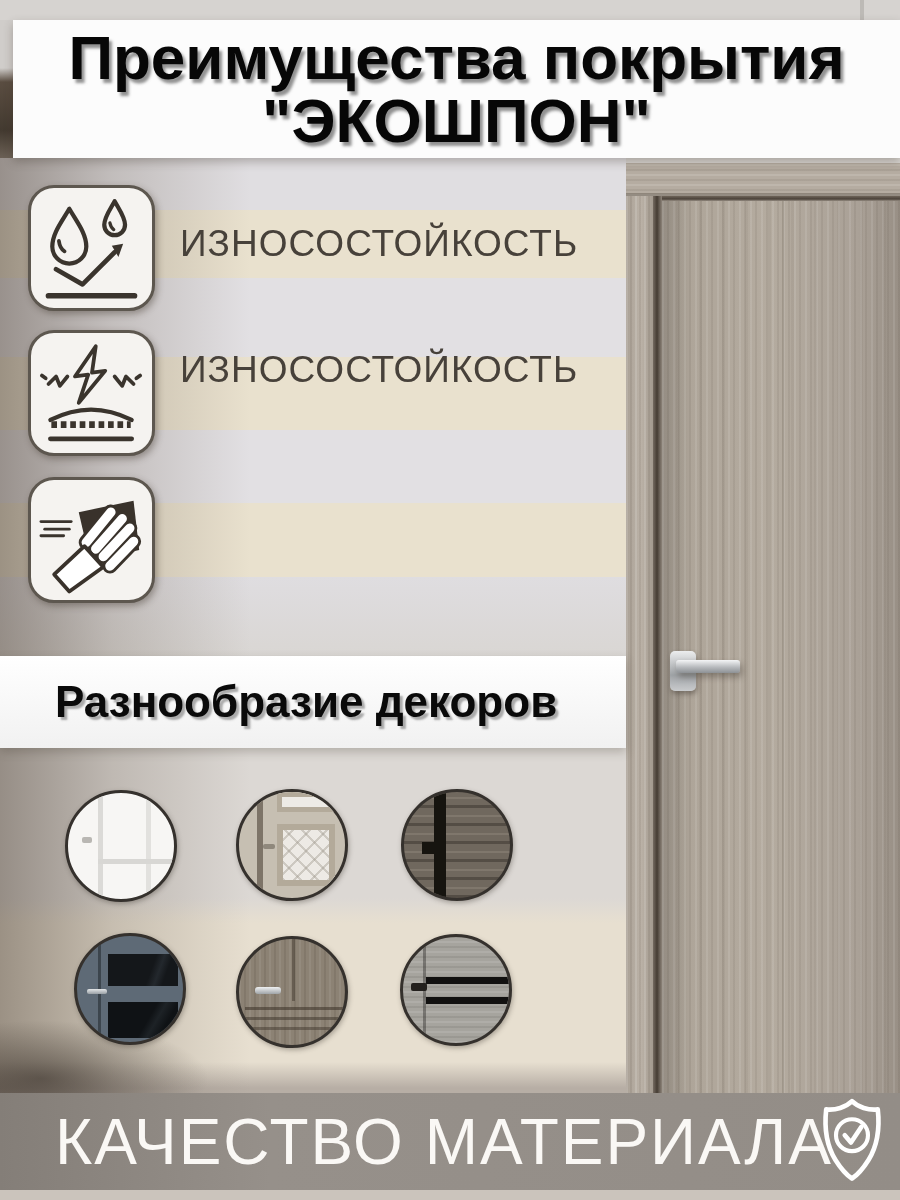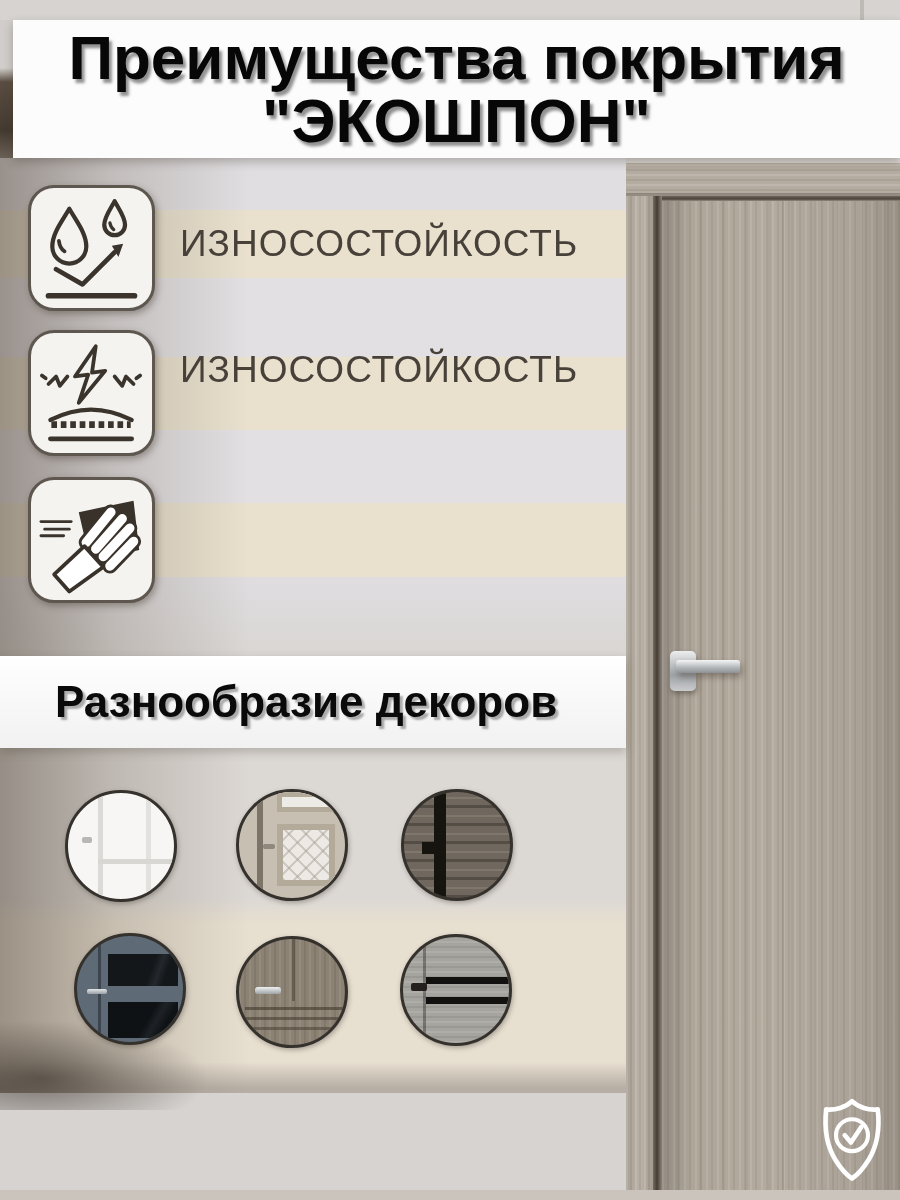--- a/index.html
+++ b/index.html
@@ -207,20 +207,23 @@
     <div class="dc-el" style="left:16px;top:48px;width:26px;height:7px;background:linear-gradient(180deg,#eff0f1,#9fa4a8);border-radius:3px"></div>
   </div>
   <div class="abs decor-circle" style="left:400px;top:934px;background:
       repeating-linear-gradient(0deg,rgba(255,255,255,.10) 0 2px,rgba(0,0,0,0) 2px 5px,rgba(70,68,62,.12) 5px 7px,rgba(0,0,0,0) 7px 10px),#a6a49e">
     <div class="dc-el" style="left:20px;top:0;width:3px;height:112px;background:rgba(40,38,34,.4)"></div>
     <div class="dc-el" style="left:23px;top:40px;width:89px;height:7px;background:#121110"></div>
     <div class="dc-el" style="left:23px;top:60px;width:89px;height:7px;background:#121110"></div>
     <div class="dc-el" style="left:8px;top:46px;width:16px;height:8px;background:#23201d;border-radius:2px"></div>
   </div>
 
+  <div class="abs footer-band">
+    <div class="footer-label">КАЧЕСТВО МАТЕРИАЛА</div>
+  </div>
   <div class="abs shield-wrap">
     <svg viewBox="0 0 62 84" fill="none" stroke="#ffffff" stroke-linecap="round" stroke-linejoin="round">
       <path d="M31 4 C37 10 47 13 56 12 C58 30 55 48 47 61 C42 69 37 75 31 79 C25 75 20 69 15 61 C7 48 4 30 6 12 C15 13 25 10 31 4 Z" stroke-width="4.5"></path>
       <circle cx="31" cy="37" r="15.5" stroke-width="4"></circle>
       <path d="M24 37 L30 44 L40 29" stroke-width="4.5"></path>
     </svg>
   </div>
   <div class="abs floor-strip"></div>
 
 </div>

